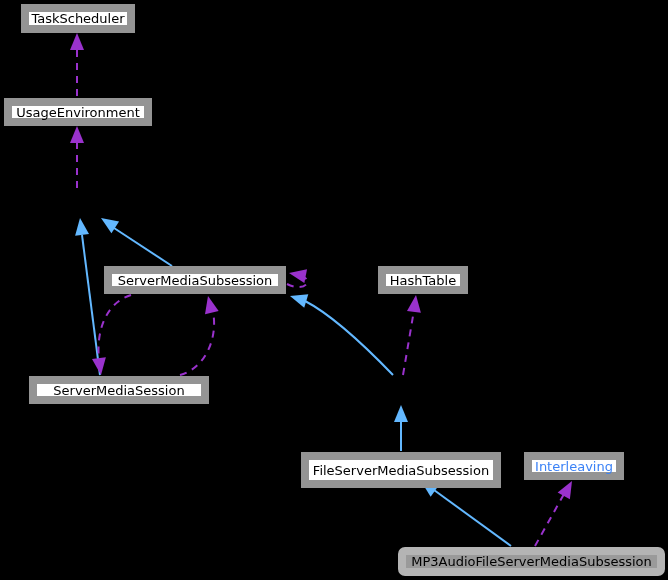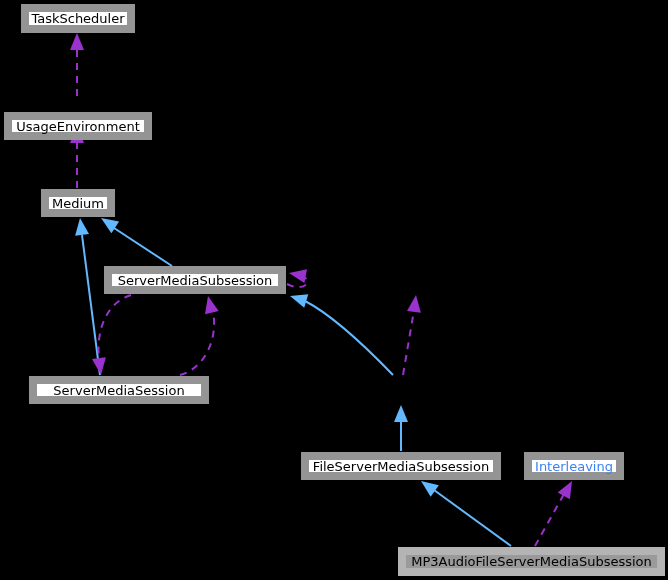--- a/index.html
+++ b/index.html
@@ -26,20 +26,21 @@
     display: flex;
     align-items: center;
     justify-content: center;
     white-space: nowrap;
     cursor: pointer;
   }
   .class-node.highlight {
     background: #9a9a9a;
     border-color: #b4b4b4;
     cursor: default;
+    border-radius: 7px;
   }
 </style>
 </head>
 <body>
 
 <div id="stage" style="background: rgb(0, 0, 0);">
   <svg id="edge-layer" viewBox="0 0 668 580" xmlns="http://www.w3.org/2000/svg">
       <path d="M77,96 L77,50" fill="none" stroke="#9a32cd" stroke-width="2" stroke-dasharray="7,6"></path>
       <polygon points="77,33 70,50 84,50" fill="#9a32cd"></polygon>
       <path d="M77,188 L77,142" fill="none" stroke="#9a32cd" stroke-width="2" stroke-dasharray="7,6"></path>
@@ -60,20 +61,20 @@
       <polygon points="416,295 406.98039810062323,311.0201991740665 420.87604422360175,312.7263699817385" fill="#9a32cd"></polygon>
       <path d="M401,451 L401,421" fill="none" stroke="#63b8ff" stroke-width="2"></path>
       <polygon points="401,405 394,422 408,422" fill="#63b8ff"></polygon>
       <path d="M511,546 L434,490" fill="none" stroke="#63b8ff" stroke-width="2"></path>
       <polygon points="421,481 430.63879213832683,496.65546824959665 438.8677856704214,485.3292303283474" fill="#63b8ff"></polygon>
       <path d="M535,546 L564,494" fill="none" stroke="#9a32cd" stroke-width="2" stroke-dasharray="7,6"></path>
       <polygon points="572,481 557.6358985058365,492.47486767964534 569.880574405788,499.2622023630941" fill="#9a32cd"></polygon>
     </svg>
 
 <div class="class-node" style="left: 21px; top: 4px; width: 114px; height: 29px; background: rgb(255, 255, 255); border-color: rgb(148, 148, 148); color: rgb(0, 0, 0);">TaskScheduler</div>
-    <div class="class-node" style="left: 4px; top: 112px; width: 148px; height: 28px; background: rgb(255, 255, 255); border-color: rgb(148, 148, 148); color: rgb(0, 0, 0);">UsageEnvironment</div>
-    <div class="class-node" style="left: 41px; top: 189px; width: 74px; height: 28px; background: rgb(255, 255, 255); border-color: rgb(148, 148, 148); color: rgb(0, 0, 0);">Medium</div>
+    <div class="class-node" style="left: 4px; top: 98px; width: 148px; height: 28px; background: rgb(255, 255, 255); border-color: rgb(148, 148, 148); color: rgb(0, 0, 0);">UsageEnvironment</div>
     <div class="class-node" style="left: 104px; top: 266px; width: 182px; height: 28px; background: rgb(255, 255, 255); border-color: rgb(148, 148, 148); color: rgb(0, 0, 0); text-align: right;">ServerMediaSubsession</div>
+    <div class="class-node" style="left: 378px; top: 266px; width: 90px; height: 28px; background: rgb(255, 255, 255); border-color: rgb(148, 148, 148); color: rgb(0, 0, 0);">HashTable</div>
     <div class="class-node" style="left: 29px; top: 376px; width: 180px; height: 28px; background: rgb(255, 255, 255); border-color: rgb(148, 148, 148); color: rgb(0, 0, 0);">ServerMediaSession</div>
-    <div class="class-node" style="left: 301px; top: 452px; width: 200px; height: 28px; background: rgb(255, 255, 255); border-color: rgb(148, 148, 148); color: rgb(0, 0, 0);">FileServerMediaSubsession</div>
+    <div class="class-node" style="left: 301px; top: 452px; width: 200px; height: 36px; background: rgb(255, 255, 255); border-color: rgb(148, 148, 148); color: rgb(0, 0, 0);">FileServerMediaSubsession</div>
     <div class="class-node" style="left: 524px; top: 452px; width: 100px; height: 28px; background: rgb(255, 255, 255); border-color: rgb(148, 148, 148); color: #3b82f6;">Interleaving</div>
     <div class="class-node highlight" style="left: 398px; top: 547px; width: 267px; height: 29px; background: rgb(154, 154, 154); border-color: rgb(180, 180, 180); color: rgb(0, 0, 0);">MP3AudioFileServerMediaSubsession</div>
   </div>
 
 </body></html>

